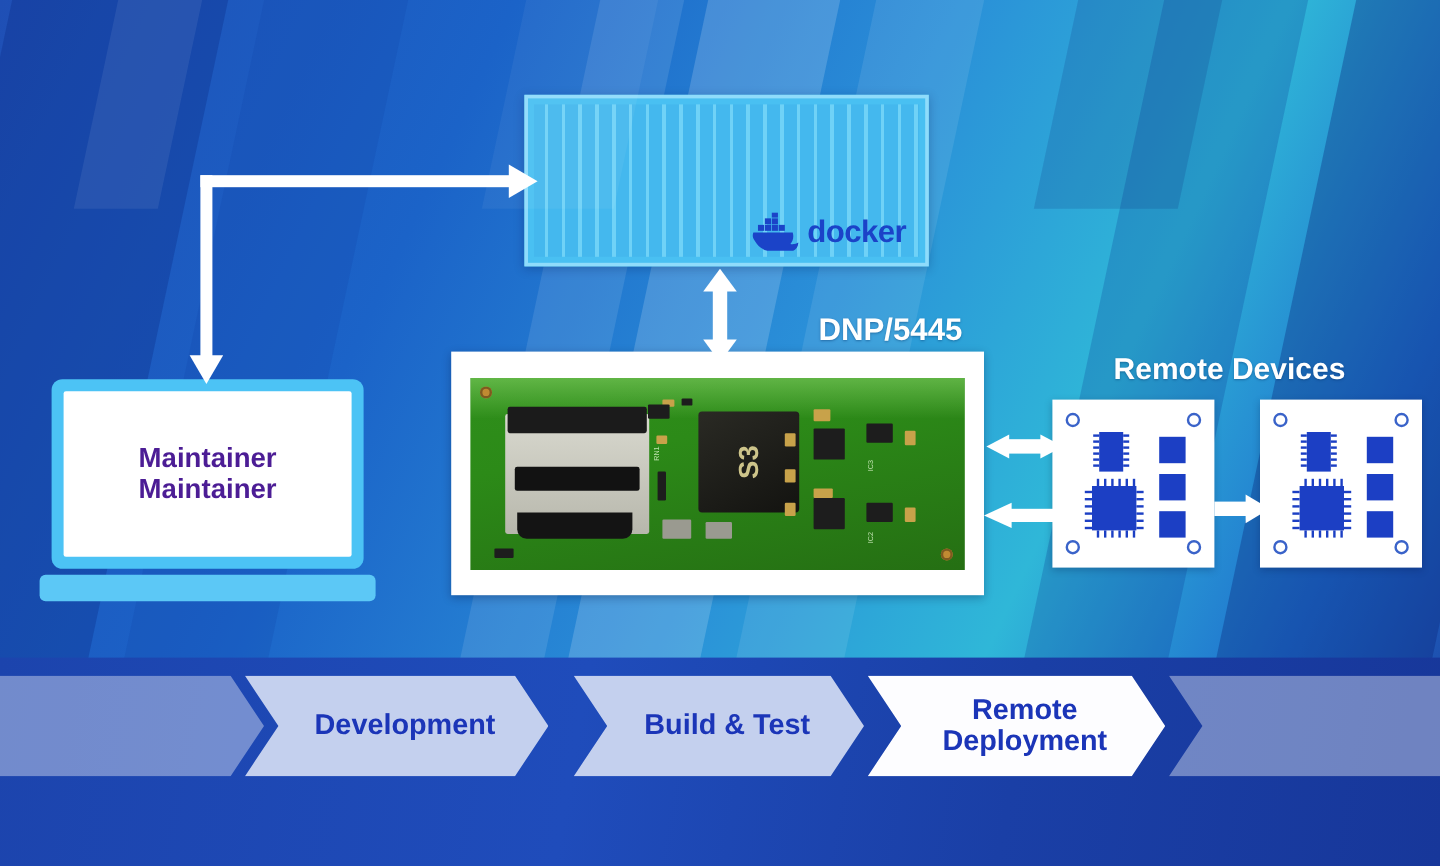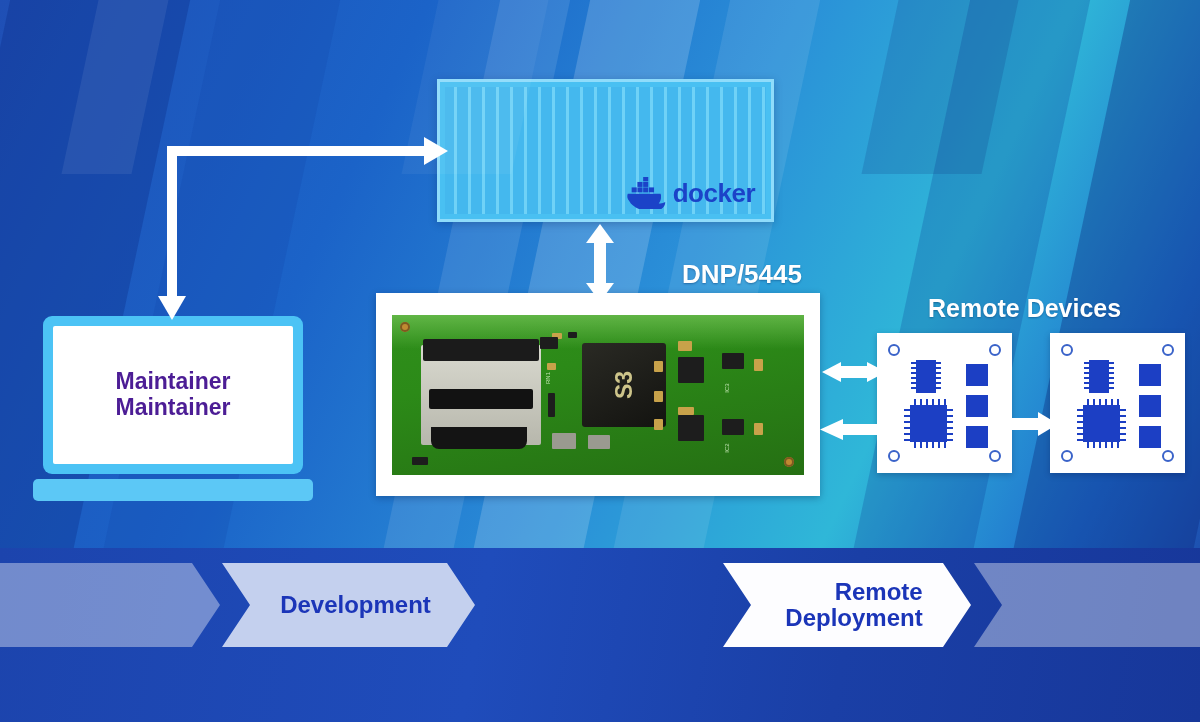--- a/index.html
+++ b/index.html
@@ -126,21 +126,21 @@
   
   .chev{
     position:absolute;top:563px;height:84px;
     display:flex;align-items:center;justify-content:center;text-align:center;
     clip-path:polygon(0 0, calc(100% - 28px) 0, 100% 50%, calc(100% - 28px) 100%, 0 100%, 28px 50%);
     box-sizing:border-box;
   }
   .chev .lbl{font-size:24px;font-weight:bold;color:#1b35b8;line-height:1.1;padding-left:14px;}
   .chev.ghost{background:rgba(255,255,255,.38);}
   .chev.normal{background:#c4d0ee;}
-  .chev.active{background:#fdfdff;text-align:right;}
+  .chev.active{background:#fdfdff;}
 </style>
 </head>
 <body>
 
 <div id="stage">
 
   <div class="bg-base"></div>
   <div class="band" style="left:-60px;width:180px;background:rgba(10,40,130,.30);"></div>
   <div class="band" style="left:150px;width:120px;background:rgba(20,70,170,.22);"></div>
   <div class="band" style="left:430px;width:70px;background:rgba(255,255,255,.10);"></div>
@@ -297,22 +297,25 @@
       </g>
     </g>
   </svg>
 
   <div class="bar-bg"></div>
   <div class="bar-band" style="left:80px;width:70px;background:rgba(255,255,255,.07);"></div>
   <div class="bar-band" style="left:420px;width:110px;background:rgba(255,255,255,.05);"></div>
   <div class="bar-band" style="left:880px;width:120px;background:rgba(10,30,110,.16);"></div>
 
   <div class="chev ghost" style="left:-40px;width:260px;"></div>
-  <div class="chev normal" style="left:222px;width:253px;">
+  <div class="chev normal" style="left:204px;width:253px;">
     <span class="lbl">Development</span>
+  </div>
+  <div class="chev normal" style="left:478px;width:242px;">
+    <span class="lbl">Build &amp; Test</span>
   </div>
   <div class="chev active" style="left:723px;width:248px;">
     <span class="lbl" style="white-space:pre-line;">Remote
 Deployment</span>
   </div>
   <div class="chev ghost" style="left:974px;width:266px;"></div>
 
 </div>
 
 </body></html>

